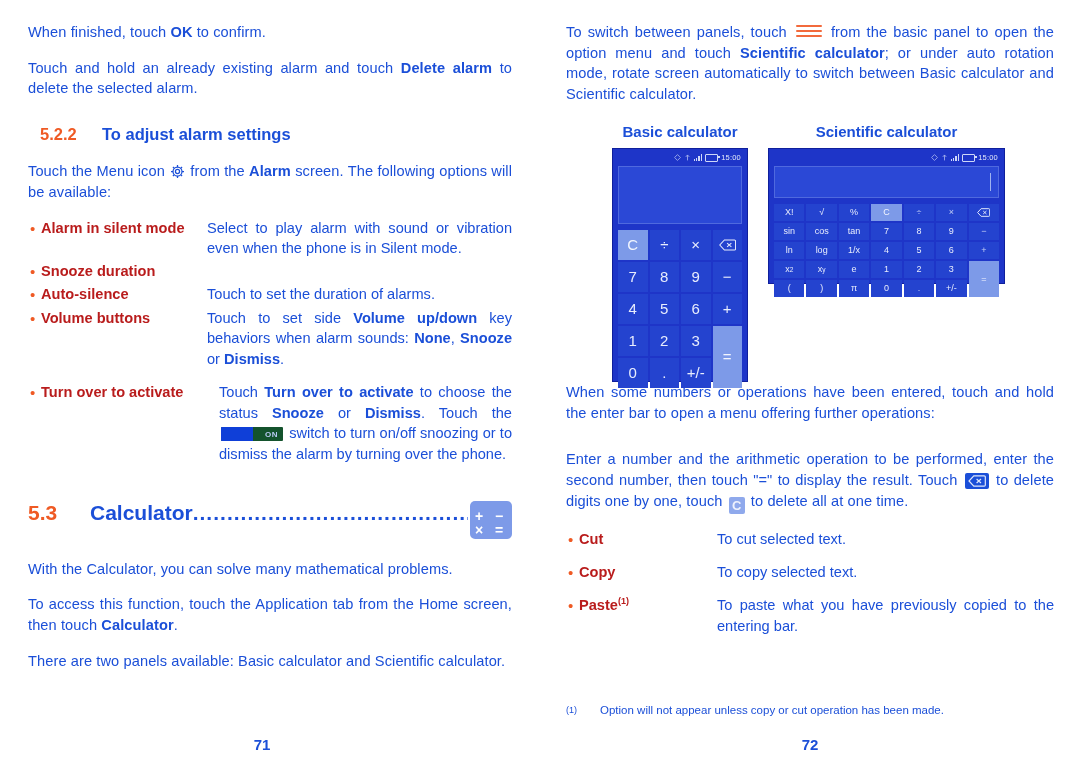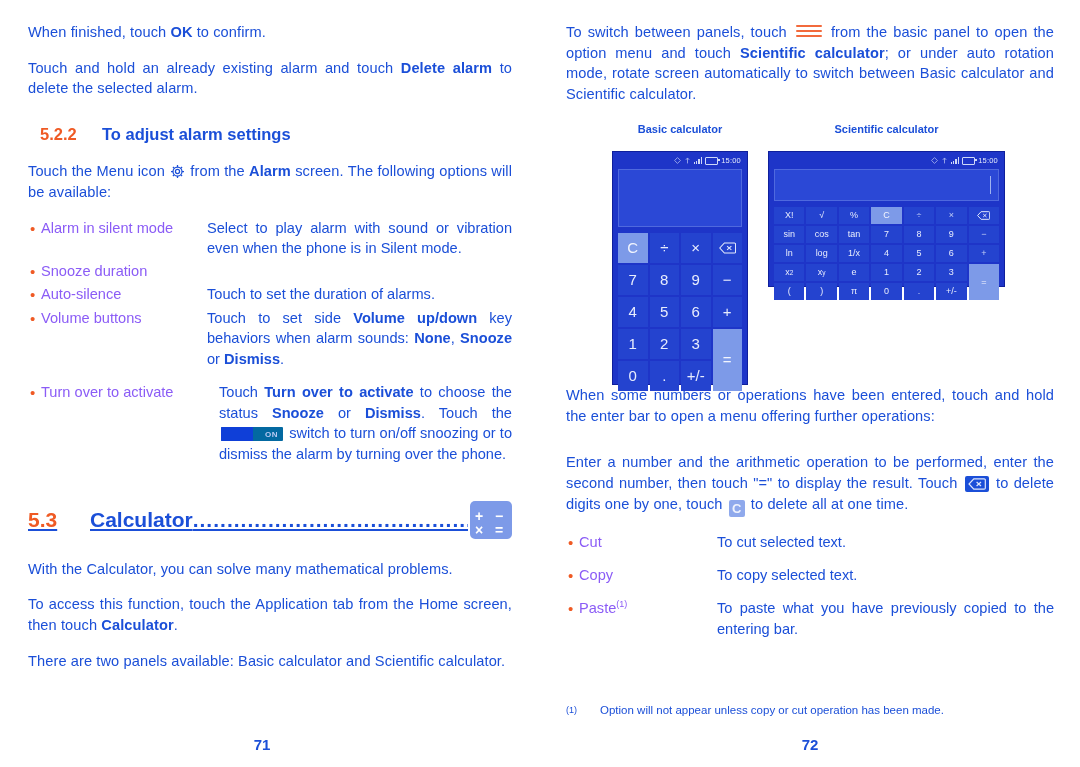--- a/index.html
+++ b/index.html
@@ -55,24 +55,23 @@
   .h3 .num {
     color: #ef5a24;
     width: 62px;
     flex: none;
   }
   .h3 .ttl { color: #1b4fd8; }
 
   .h2 {
     margin: 36px 0 20px 0;
     display: flex;
-    align-items: center;
+    align-items: flex-start;
     font-size: 21px;
     font-weight: bold;
-    text-decoration: underline;
   }
   .h2 .num {
     color: #ef5a24;
     width: 62px;
     flex: none;
   }
   .h2 .ttl { color: #1b4fd8; white-space: nowrap; }
   .h2 .dots {
     flex: 1 1 auto;
     overflow: hidden;
@@ -95,22 +94,22 @@
     color: #ef5a24;
     font-size: 15px;
     line-height: 1.42;
     width: 11px;
     flex: none;
     padding-left: 2px;
   }
   .defrow .term {
     font-size: 14.6px;
     line-height: 1.42;
-    font-weight: normal;
-    color: #8b5cf6;
+    font-weight: bold;
+    color: #b91c1c;
     width: 166px;
     flex: none;
     padding-right: 4px;
     box-sizing: border-box;
   }
   .defrow .term.wide { width: 178px; }
   .defrow .desc {
     font-size: 14.6px;
     line-height: 1.42;
     color: #1b4fd8;
@@ -171,21 +170,21 @@
 
   .toggle-ico {
     display: inline-block;
     vertical-align: -3px;
     width: 62px;
     height: 14px;
     margin: 0 2px;
     position: relative;
     border-radius: 1px;
     overflow: hidden;
-    background: #0369a1;
+    background: #14532d;
   }
   .toggle-ico .knob {
     position: absolute; left: 0; top: 0; bottom: 0;
     width: 52%;
     background: #0f3fd8;
   }
   .toggle-ico .on-lbl {
     position: absolute; right: 5px; top: 0; bottom: 0;
     display: flex; align-items: center;
     font-size: 8px;
@@ -225,24 +224,24 @@
   
   .shots {
     display: flex;
     align-items: flex-start;
     margin: 18px 0 0 0;
   }
   .shot-block { text-align: center; }
   .shot-block.basic { margin-left: 46px; }
   .shot-block.sci { margin-left: 20px; }
   .shot-cap {
-    font-size: 11px;
+    font-size: 15px;
     font-weight: bold;
     color: #1b4fd8;
-    margin-bottom: 16px;
+    margin-bottom: 8px;
   }
 
   .phone {
     background: #1e35c8;
     border: 1px solid #0f1f9c;
     box-sizing: border-box;
     position: relative;
   }
   .phone-basic { width: 136px; height: 234px; padding: 3px; }
   .phone-sci { width: 237px; height: 136px; padding: 3px; }

